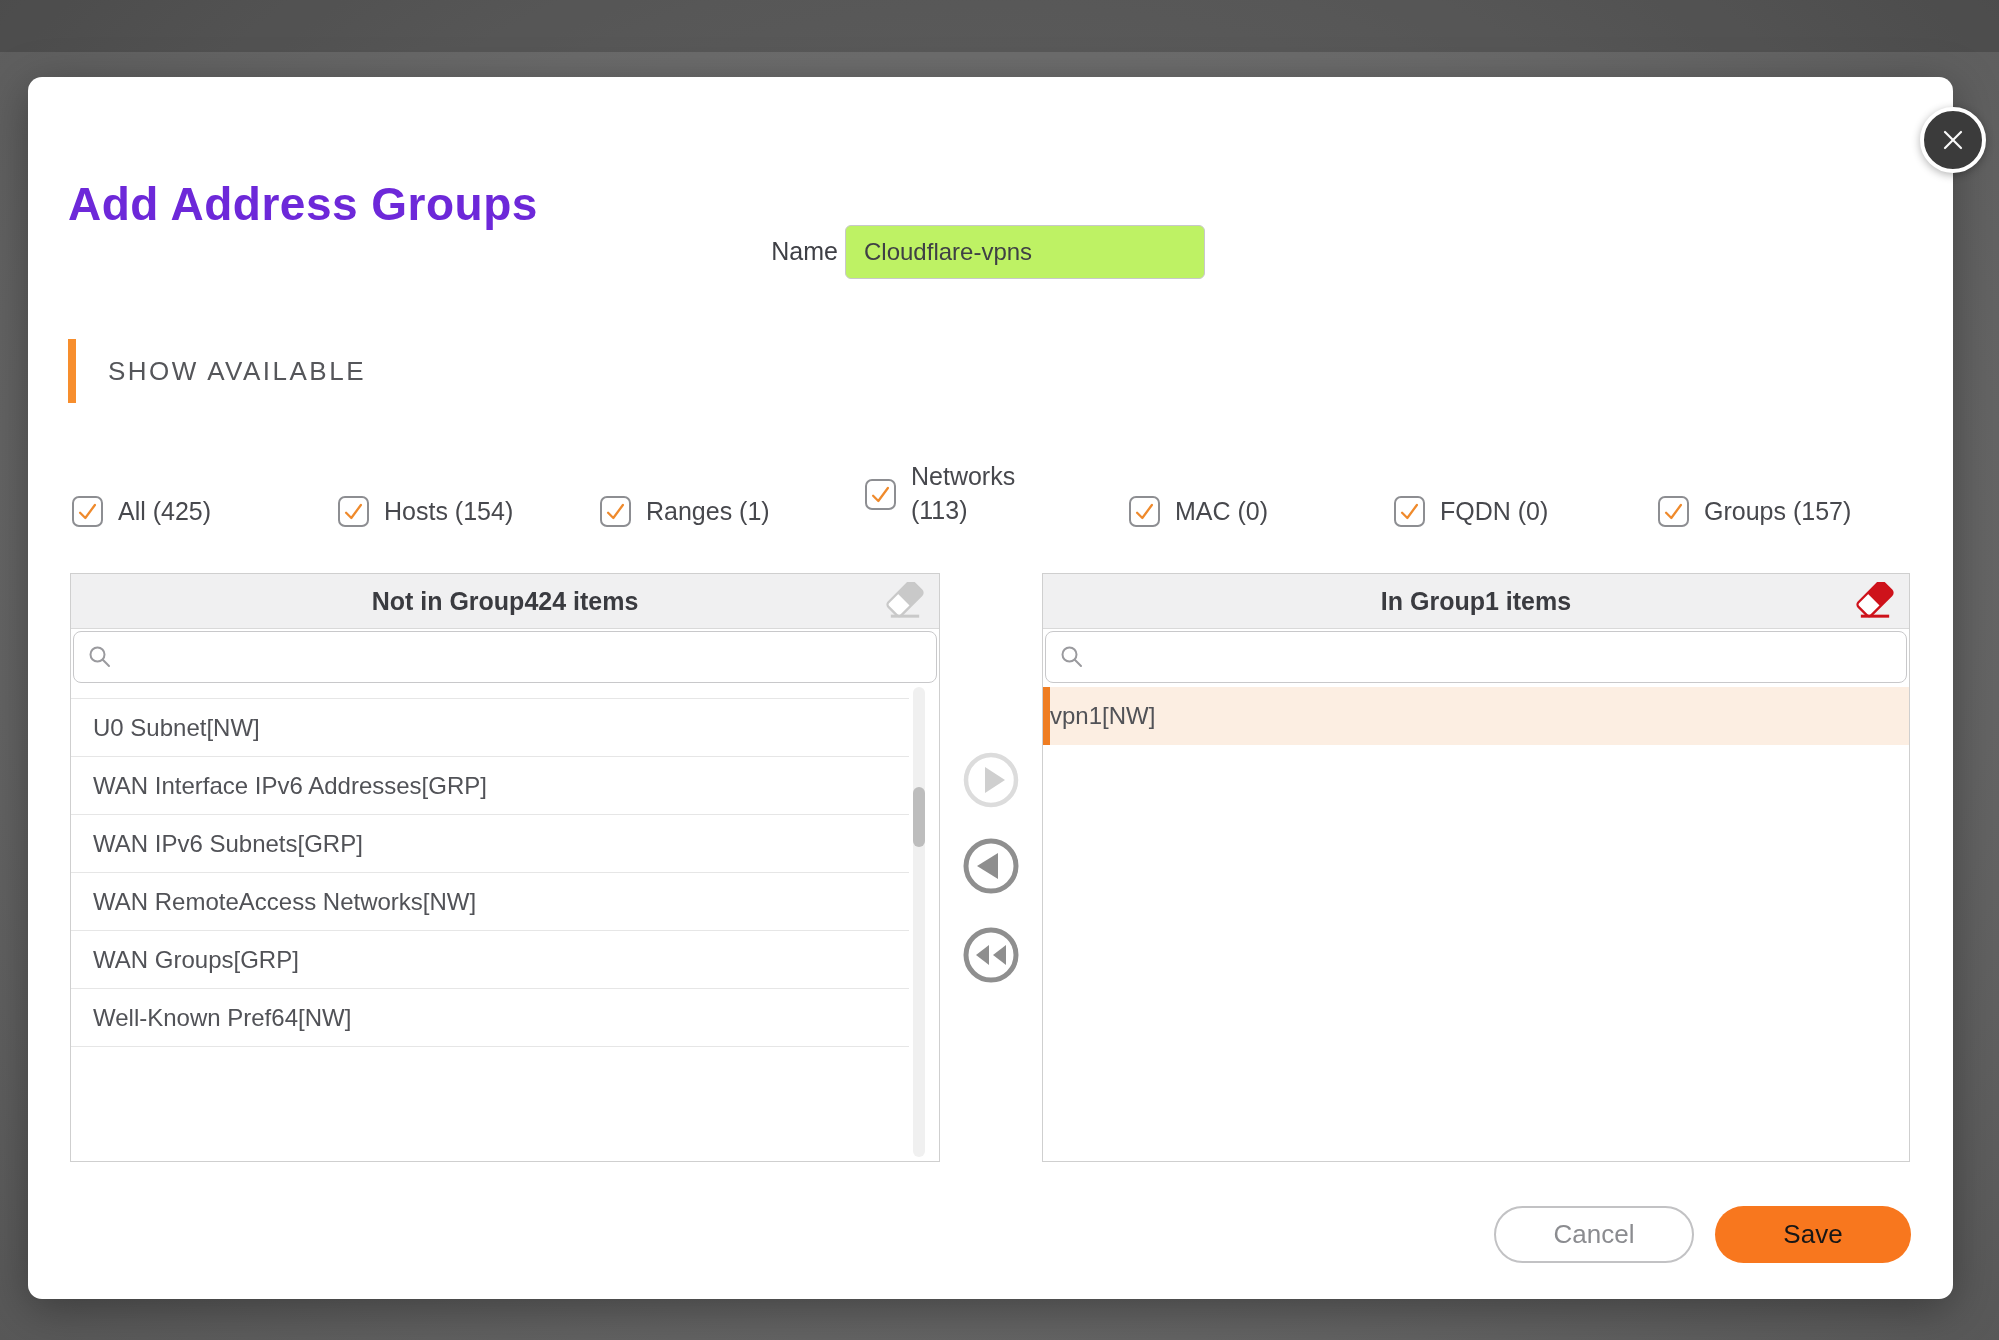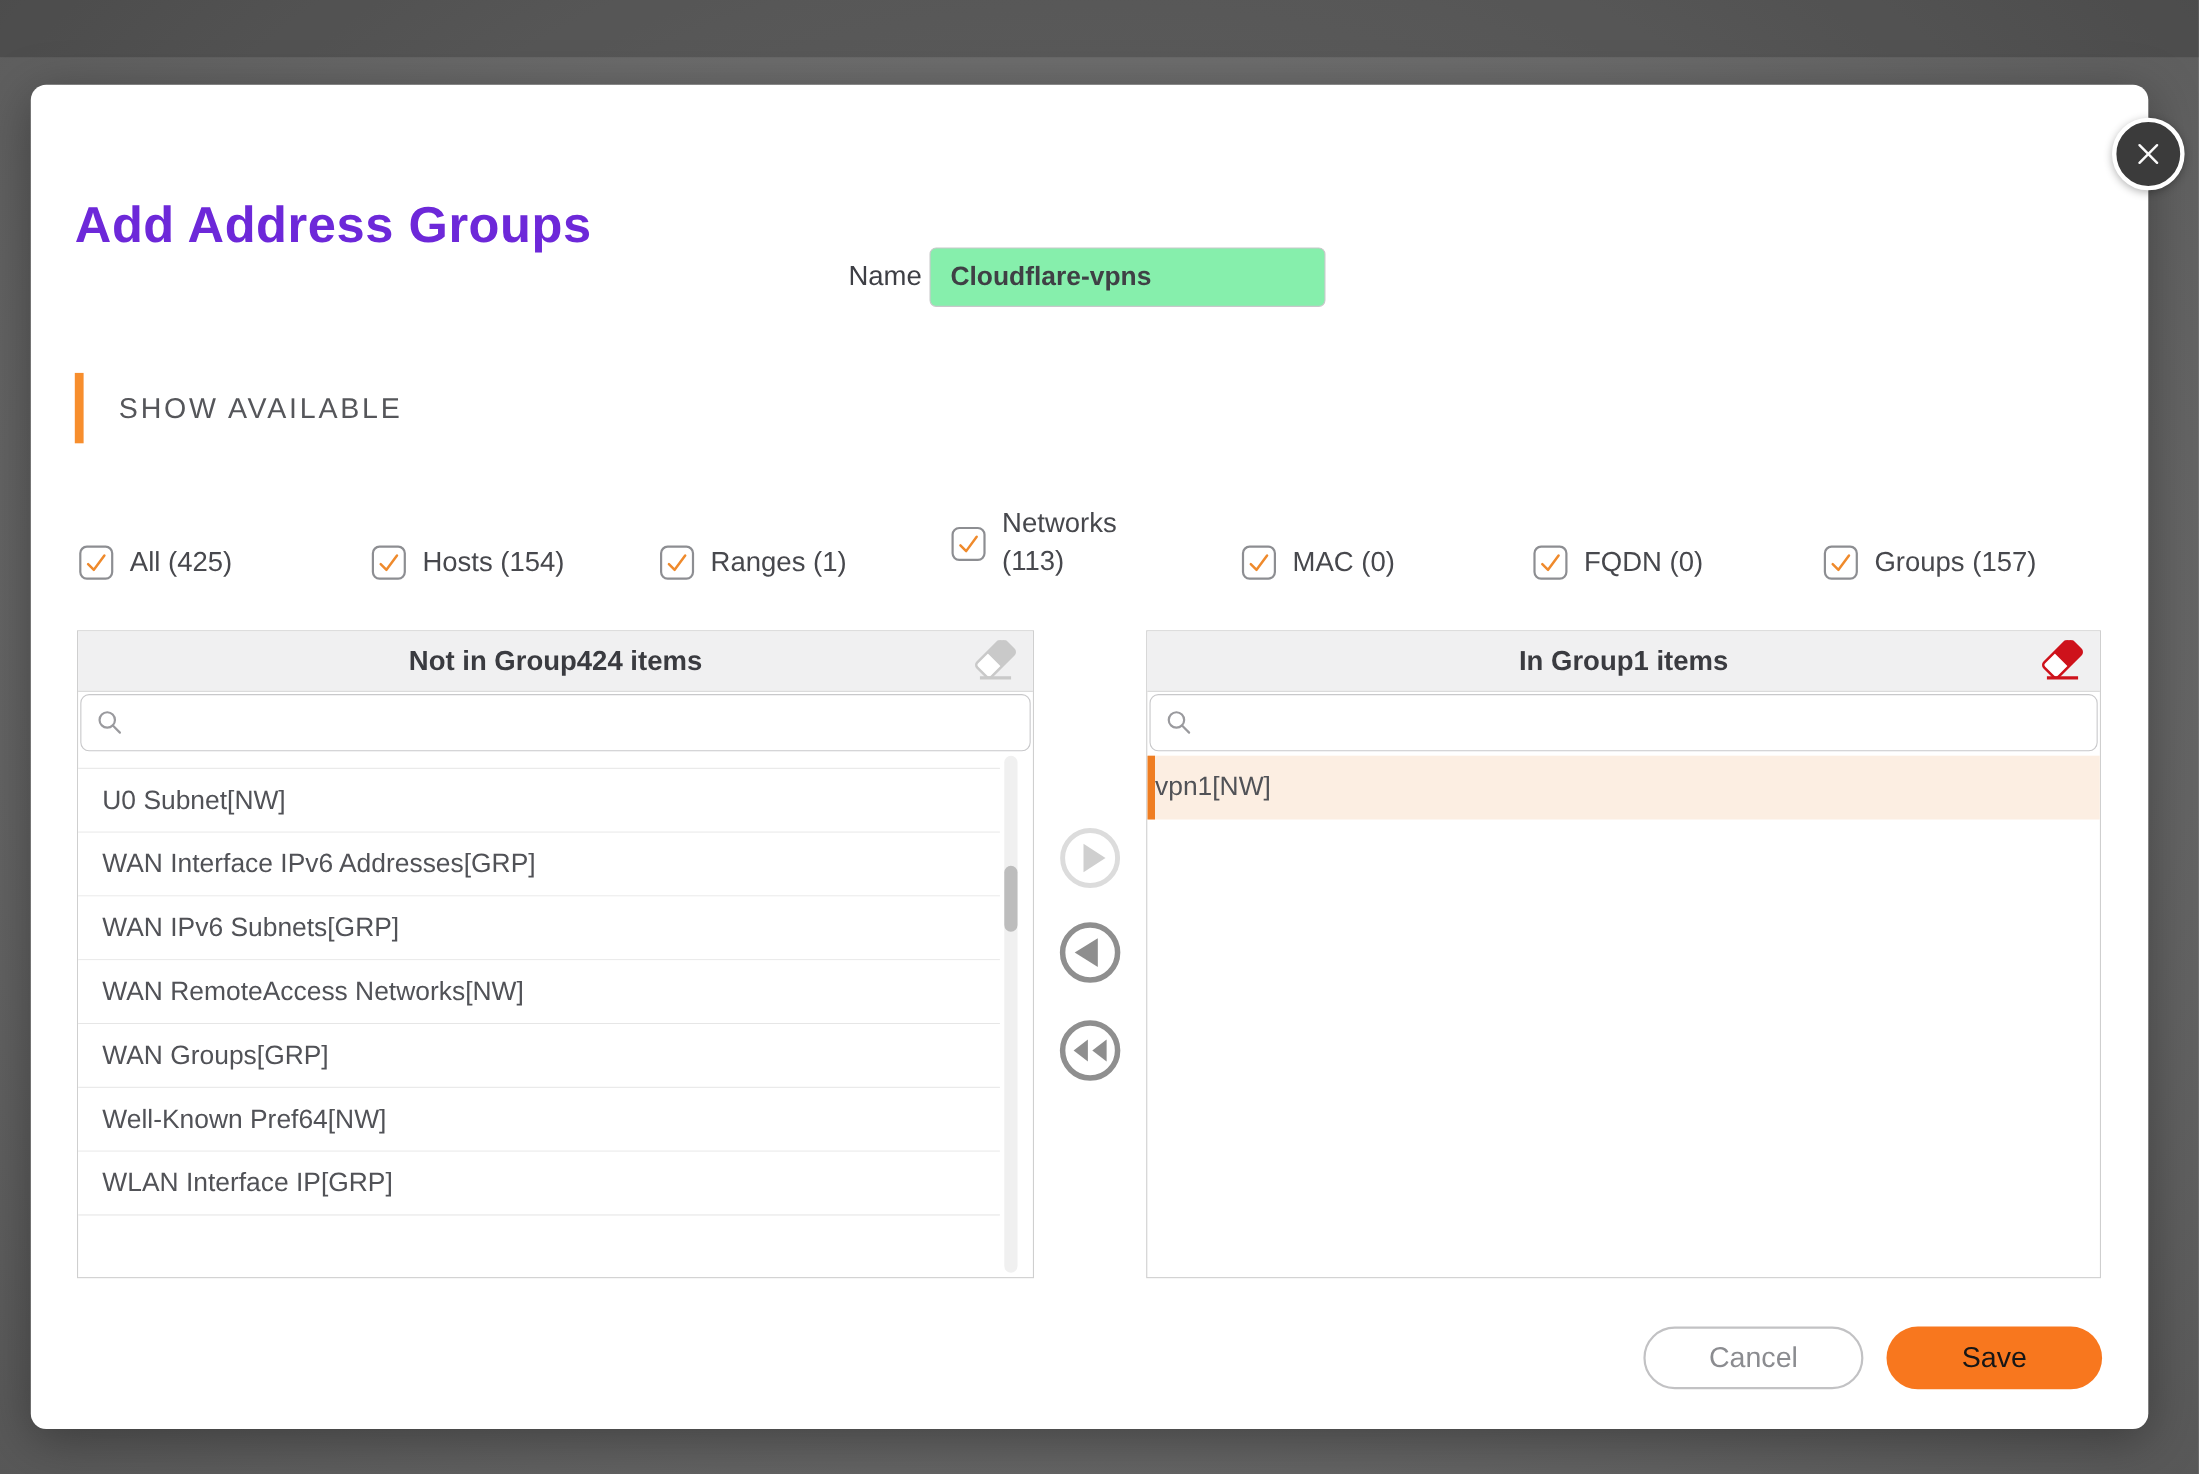--- a/index.html
+++ b/index.html
@@ -32,21 +32,21 @@
   }
 
   
   .name-label {
     position:absolute; left:600px; top:160px; width:210px; text-align:right;
     font-size:25px; font-weight:400; color:#3e3f45;
   }
   .name-input {
     position:absolute; left:817px; top:148px; width:360px; height:54px;
     border:1px solid #c8c8ca; border-radius:6px; font-size:24px; color:#3f4045;
-    padding:0 18px; font-family:inherit; background:#86efac; outline:none;font-weight:bold;
+    padding:0 18px; font-family:inherit; background:#bef264; outline:none;
   }
 
   
   .section-bar { position:absolute; left:40px; top:262px; width:8px; height:64px; }
   .section-title {
     position:absolute; left:80px; top:262px; height:64px; line-height:64px;
     font-size:26px; color:#55565a; letter-spacing:2.5px;
   }
 
   
@@ -228,21 +228,20 @@
       </svg>
     </div>
     <div class="panel-list">
       <div class="row-sliver"></div>
       <div class="list-row">U0 Subnet[NW]</div>
       <div class="list-row">WAN Interface IPv6 Addresses[GRP]</div>
       <div class="list-row">WAN IPv6 Subnets[GRP]</div>
       <div class="list-row">WAN RemoteAccess Networks[NW]</div>
       <div class="list-row">WAN Groups[GRP]</div>
       <div class="list-row">Well-Known Pref64[NW]</div>
-      <div class="list-row">WLAN Interface IP[GRP]</div>
       <div class="scroll-track"></div>
       <div class="scroll-thumb"></div>
     </div>
   </div>
 
   <div class="transfer">
     <div class="xfer-btn xfer-1">
       <svg width="58" height="58" viewBox="0 0 58 58">
         <circle cx="29" cy="29" r="25" fill="none" stroke="#dcdcdc" stroke-width="4.5"></circle>
         <polygon points="23,16 23,42 43,29" fill="#cfcfcf"></polygon>

